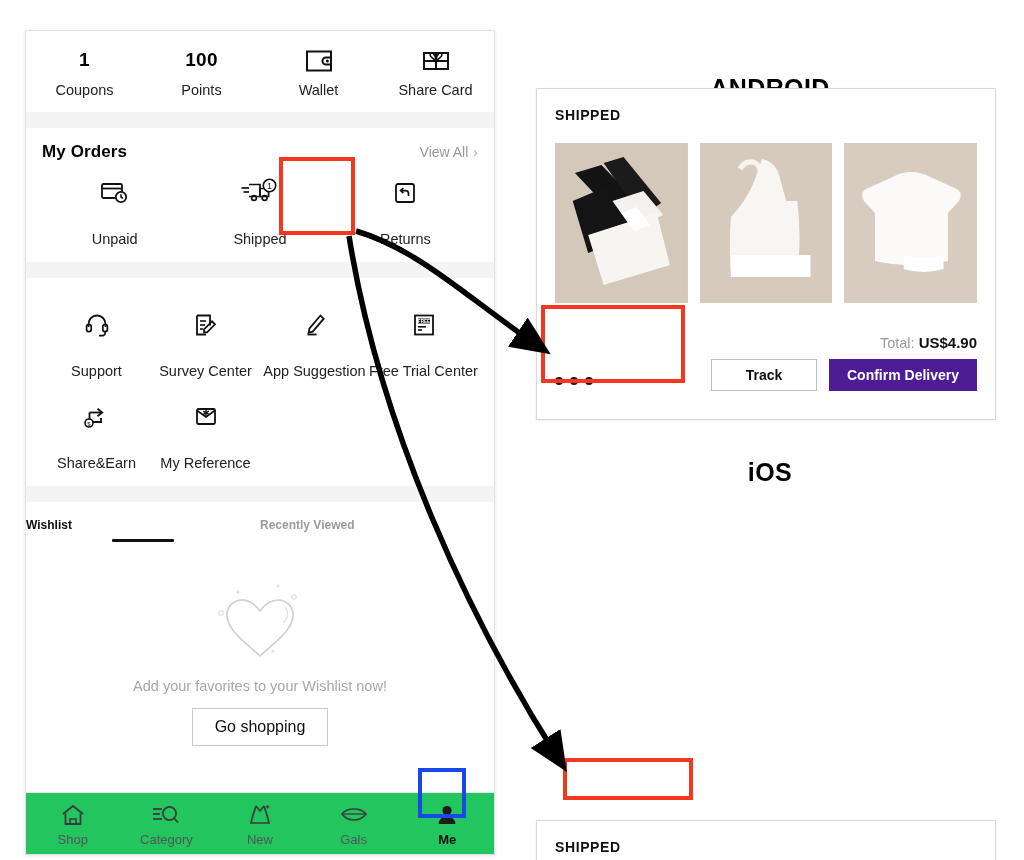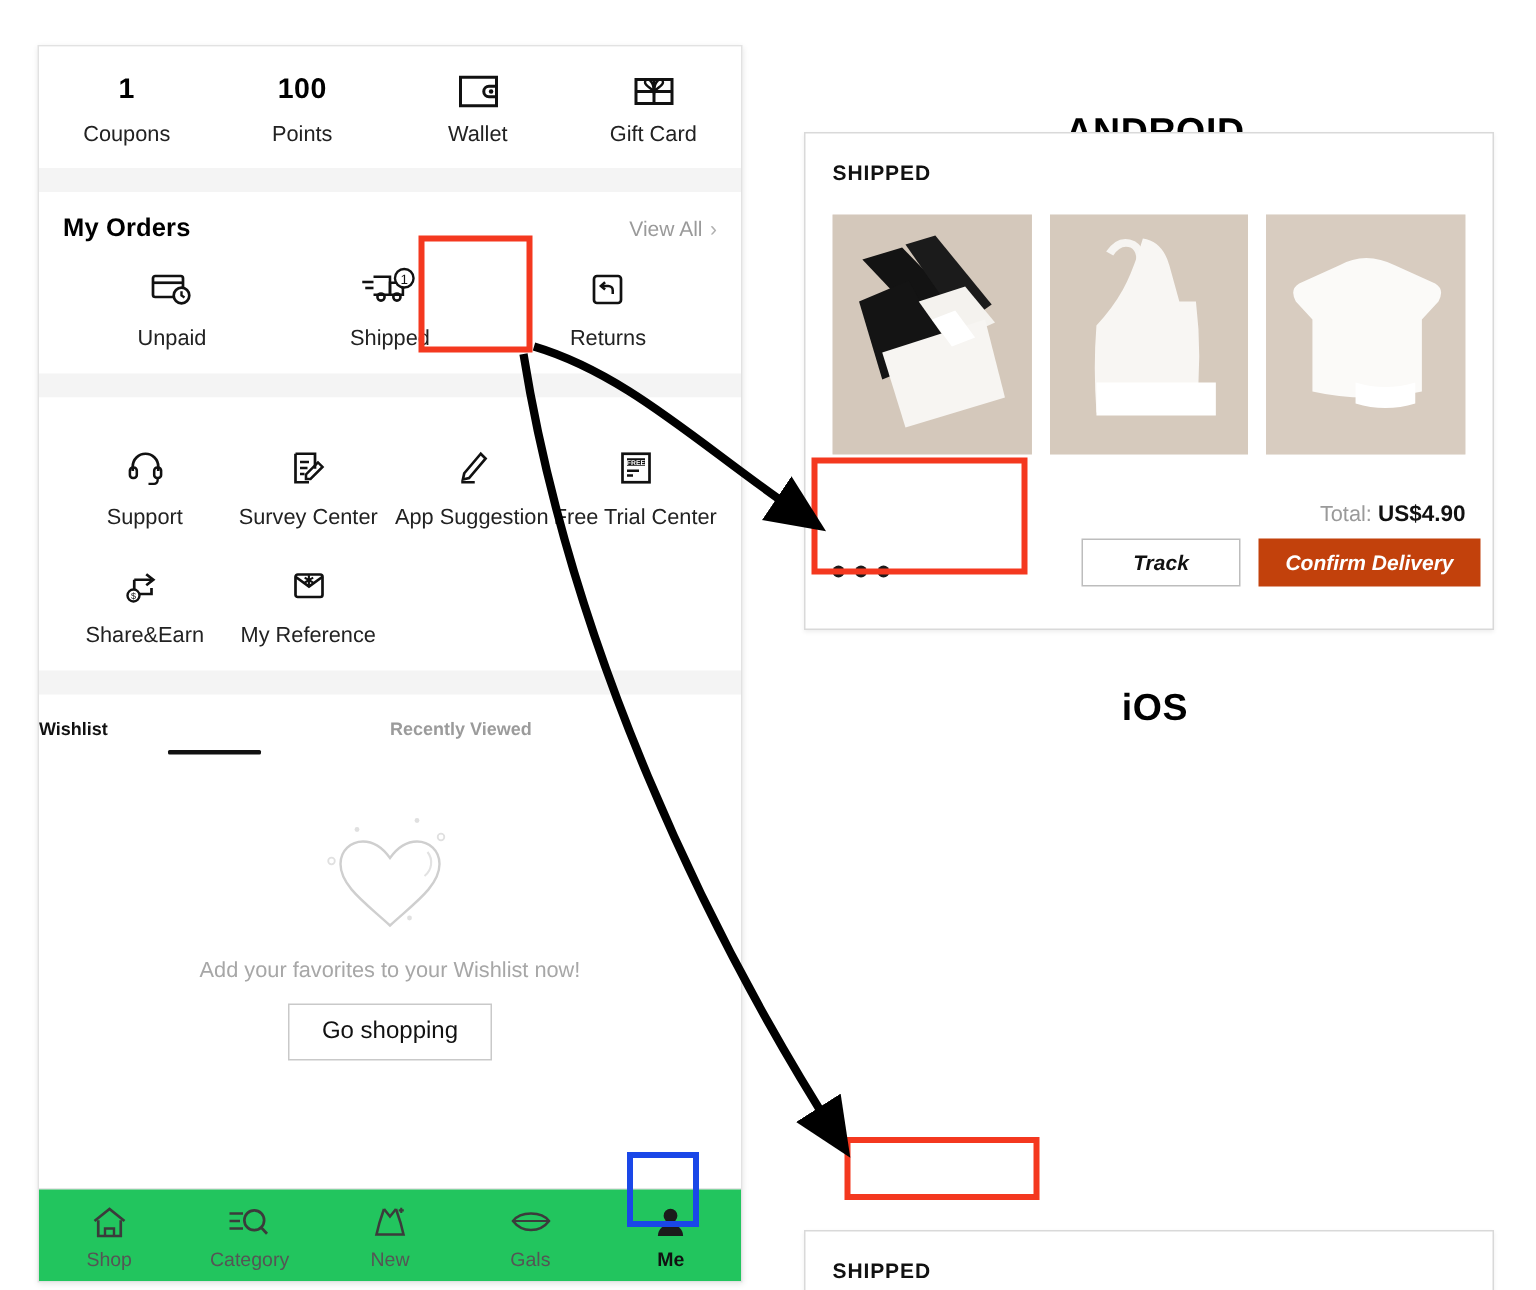--- a/index.html
+++ b/index.html
@@ -37,21 +37,21 @@
   
   .block { background:#fff; padding:14px 16px 14px; }
   .block-head { display:flex; align-items:center; justify-content:space-between; }
   .block-title { font-size:17px; font-weight:bold; color:#000; letter-spacing:.1px; }
   .view-all { font-size:14px; color:#9a9a9a; display:flex; align-items:center; gap:5px; }
   .chev { font-size:14px; color:#b0b0b0; }
 
   .ico-row { display:flex; margin-top:10px; }
   .ico-cell { flex:1; text-align:center; padding-top:4px; }
   .ico-glyph { height:34px; display:flex; align-items:center; justify-content:center; position:relative; }
-  .ico-lab { font-size:14.5px; color:#222; margin-top:7px; line-height:18px; }
+  .ico-lab { font-size:14.5px; color:#222; margin-top:20px; line-height:18px; }
 
   .ico-row.services { margin-top:12px; }
   .ico-row.services2 { margin-top:16px; }
   .ico-row.services2 .ico-cell:nth-child(n+3) { visibility:hidden; }
 
   
   .tabs { display:flex; padding:16px 0 0; }
   .tab { flex:1; text-align:left; font-size:12px; font-weight:bold; color:#9b9b9b; padding-bottom:8px; }
   .tab.active { color:#111; }
   .tab.active .tab-underline { display:block; }
@@ -85,21 +85,21 @@
   .thumbs { display:flex; gap:12px; margin-top:20px; }
   .thumb { flex:1; background:#d9cdc1; position:relative; overflow:hidden; }
   .total-row { text-align:right; font-size:14.5px; color:#9a9a9a; }
   .total-row b { color:#111; font-size:15px; }
   .btn-row { display:flex; align-items:center; justify-content:flex-end; gap:12px; }
   .btn {
     font-size:14px; font-weight:bold; text-align:center;
     display:flex; align-items:center; justify-content:center;
   }
   .btn-outline { border:1px solid #bdbdbd; background:#fff; color:#111; }
-  .btn-dark { background:#c2410c; color:#fff; }
+  .btn-dark { background:#4c1d95; color:#fff; }
   .dots { display:flex; gap:7px; }
   .dot { width:8px; height:8px; border-radius:50%; background:#1b1b1b; }
 
   
   .hl-red { position:absolute; border:4px solid #f4381f; }
   .hl-blue { position:absolute; border:4px solid #1a47e8; }
 
   #arrows { position:absolute; left:0; top:0; width:1024px; height:860px; pointer-events:none; }
 </style>
 </head>
@@ -133,21 +133,21 @@
     <div class="stat-cell">
       <div class="stat-num stat-ico icon">
         <svg width="28" height="26" viewBox="0 0 28 26">
             <rect x="2" y="5" width="24" height="16" fill="none" stroke="#111" stroke-width="2"></rect>
             <line x1="2" y1="13" x2="26" y2="13" stroke="#111" stroke-width="2"></line>
             <line x1="14" y1="5" x2="14" y2="21" stroke="#111" stroke-width="2"></line>
             <path d="M14 13c-3-3-6-4-6-6.2C8 5 10 4.4 11.3 5.6 12.6 6.8 14 9.5 14 13z" fill="none" stroke="#111" stroke-width="1.6"></path>
             <path d="M14 13c3-3 6-4 6-6.2C20 5 18 4.4 16.7 5.6 15.4 6.8 14 9.5 14 13z" fill="none" stroke="#111" stroke-width="1.6"></path>
           </svg>
       </div>
-      <div class="stat-lab">Gift Card</div>
+      <div class="stat-lab">Share Card</div>
     </div>
   </div>
 
   <div class="sect-gap"></div>
 
   <div class="block">
     <div class="block-head">
       <div class="block-title">My Orders</div>
       <div class="view-all">
         <span>View All</span>
@@ -409,21 +409,21 @@
     <span class="dot"></span>
     <span class="dot"></span>
     <span class="dot"></span>
   </div>
 
   <div class="total-row abs" style="right:18px; top:245px;">
     <span>Total:</span>
     <b>US$4.90</b>
   </div>
 
-  <div class="btn-row abs" style="right:8px; top:270px;font-style:italic;">
+  <div class="btn-row abs" style="right:18px; top:270px;">
     <div class="btn btn-outline" style="width:106px;height:32px;">Track</div>
     <div class="btn btn-dark" style="width:148px;height:32px;">Confirm Delivery</div>
   </div>
 </div>
 
 <div class="panel-title abs" style="left:535px; top:458px; width:470px; font-size:25px;">iOS</div>
 
 <div class="order-card abs" style="left:536px; top:488px; width:460px; height:330px;">
   <div class="order-inner">
     <div class="ship-label">SHIPPED</div>

